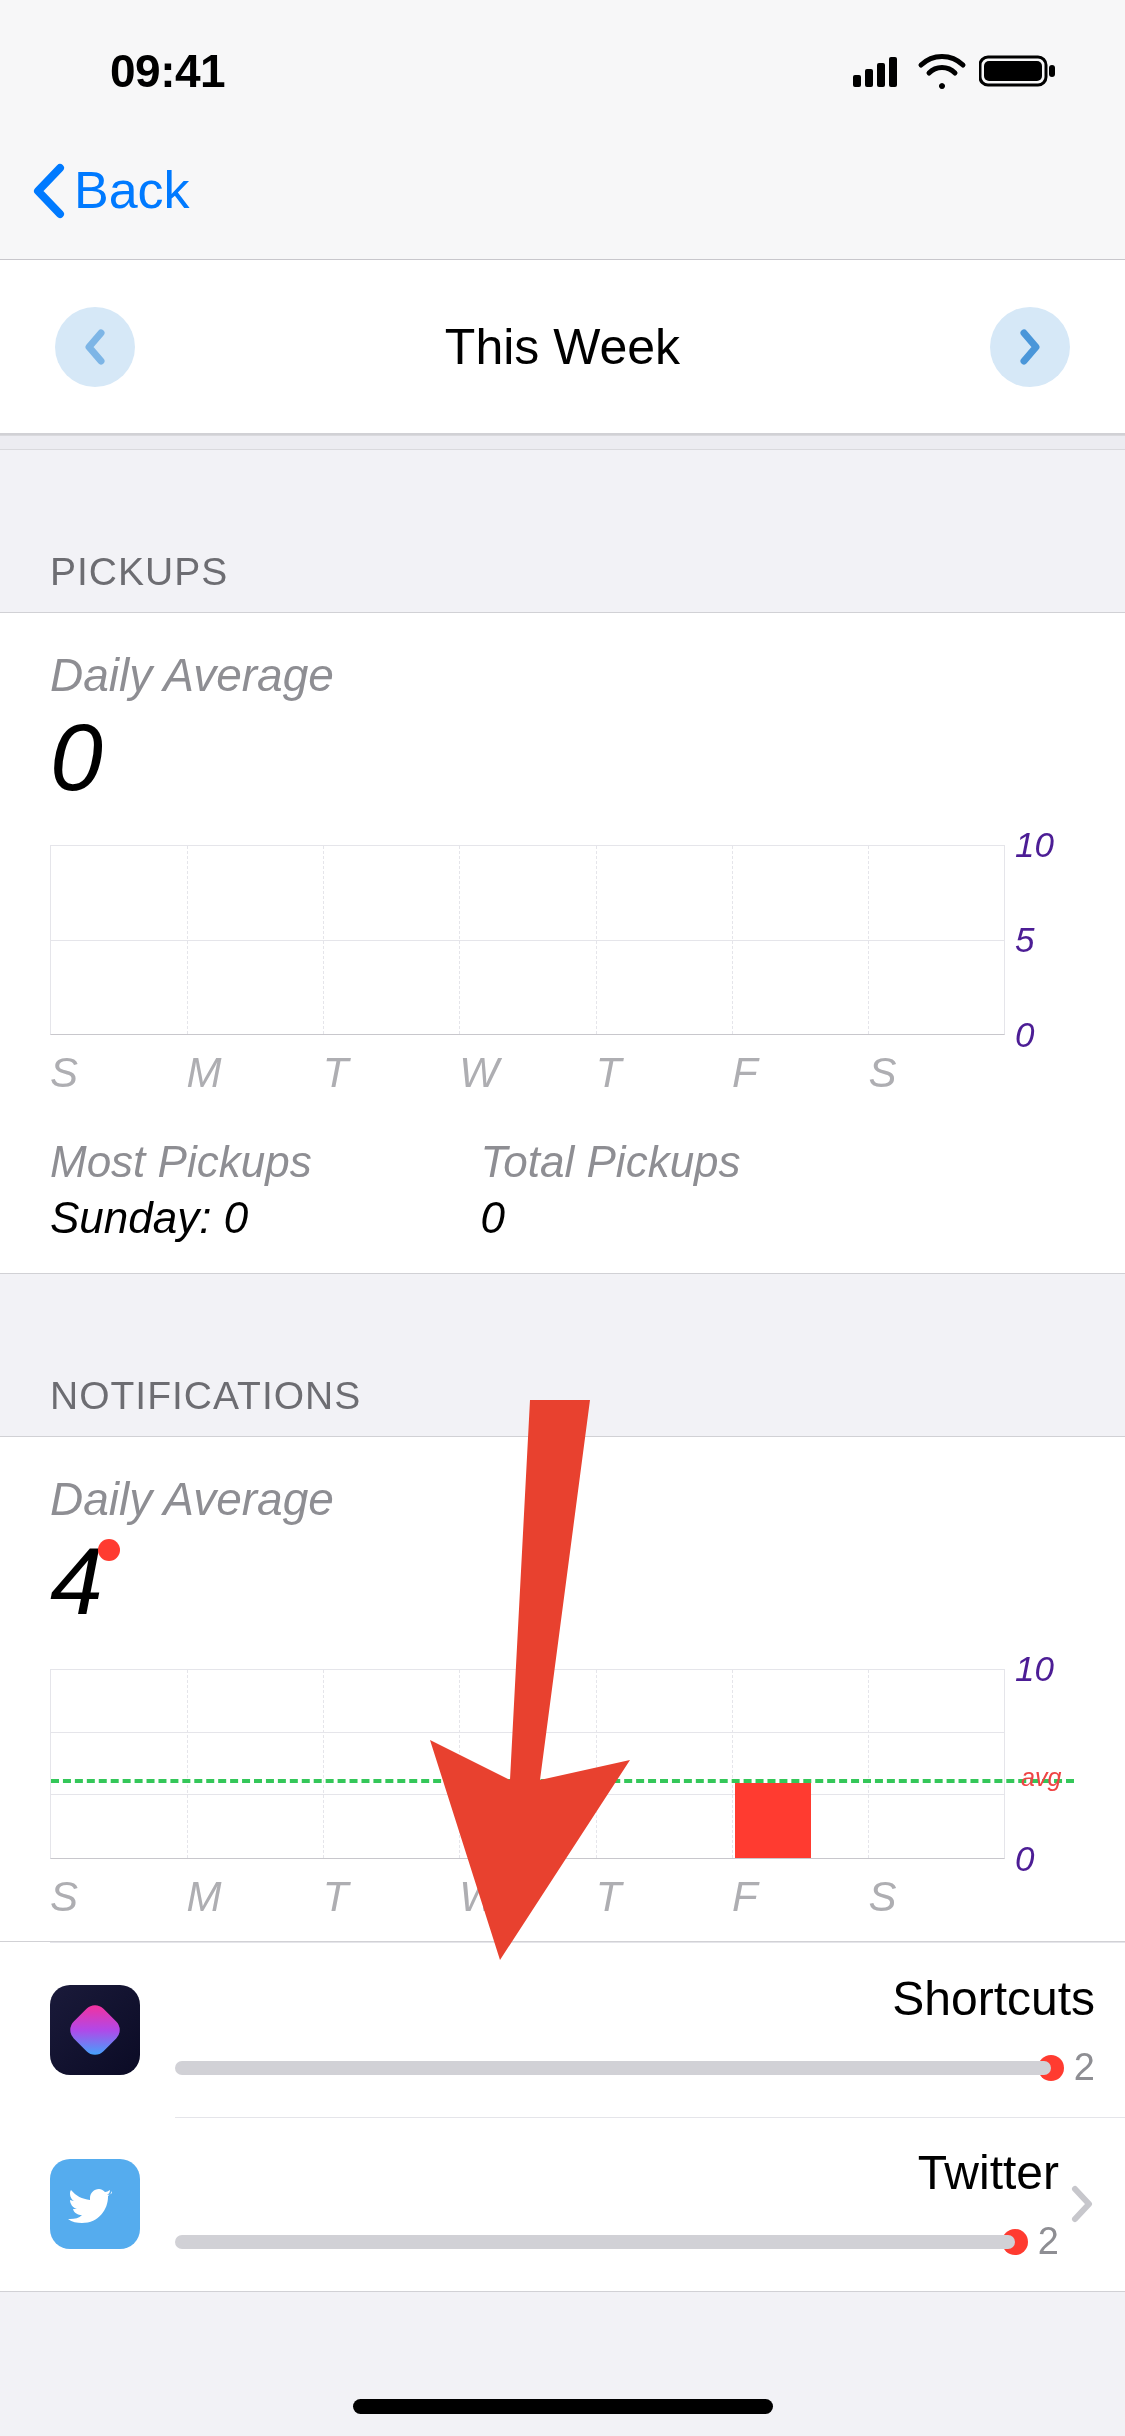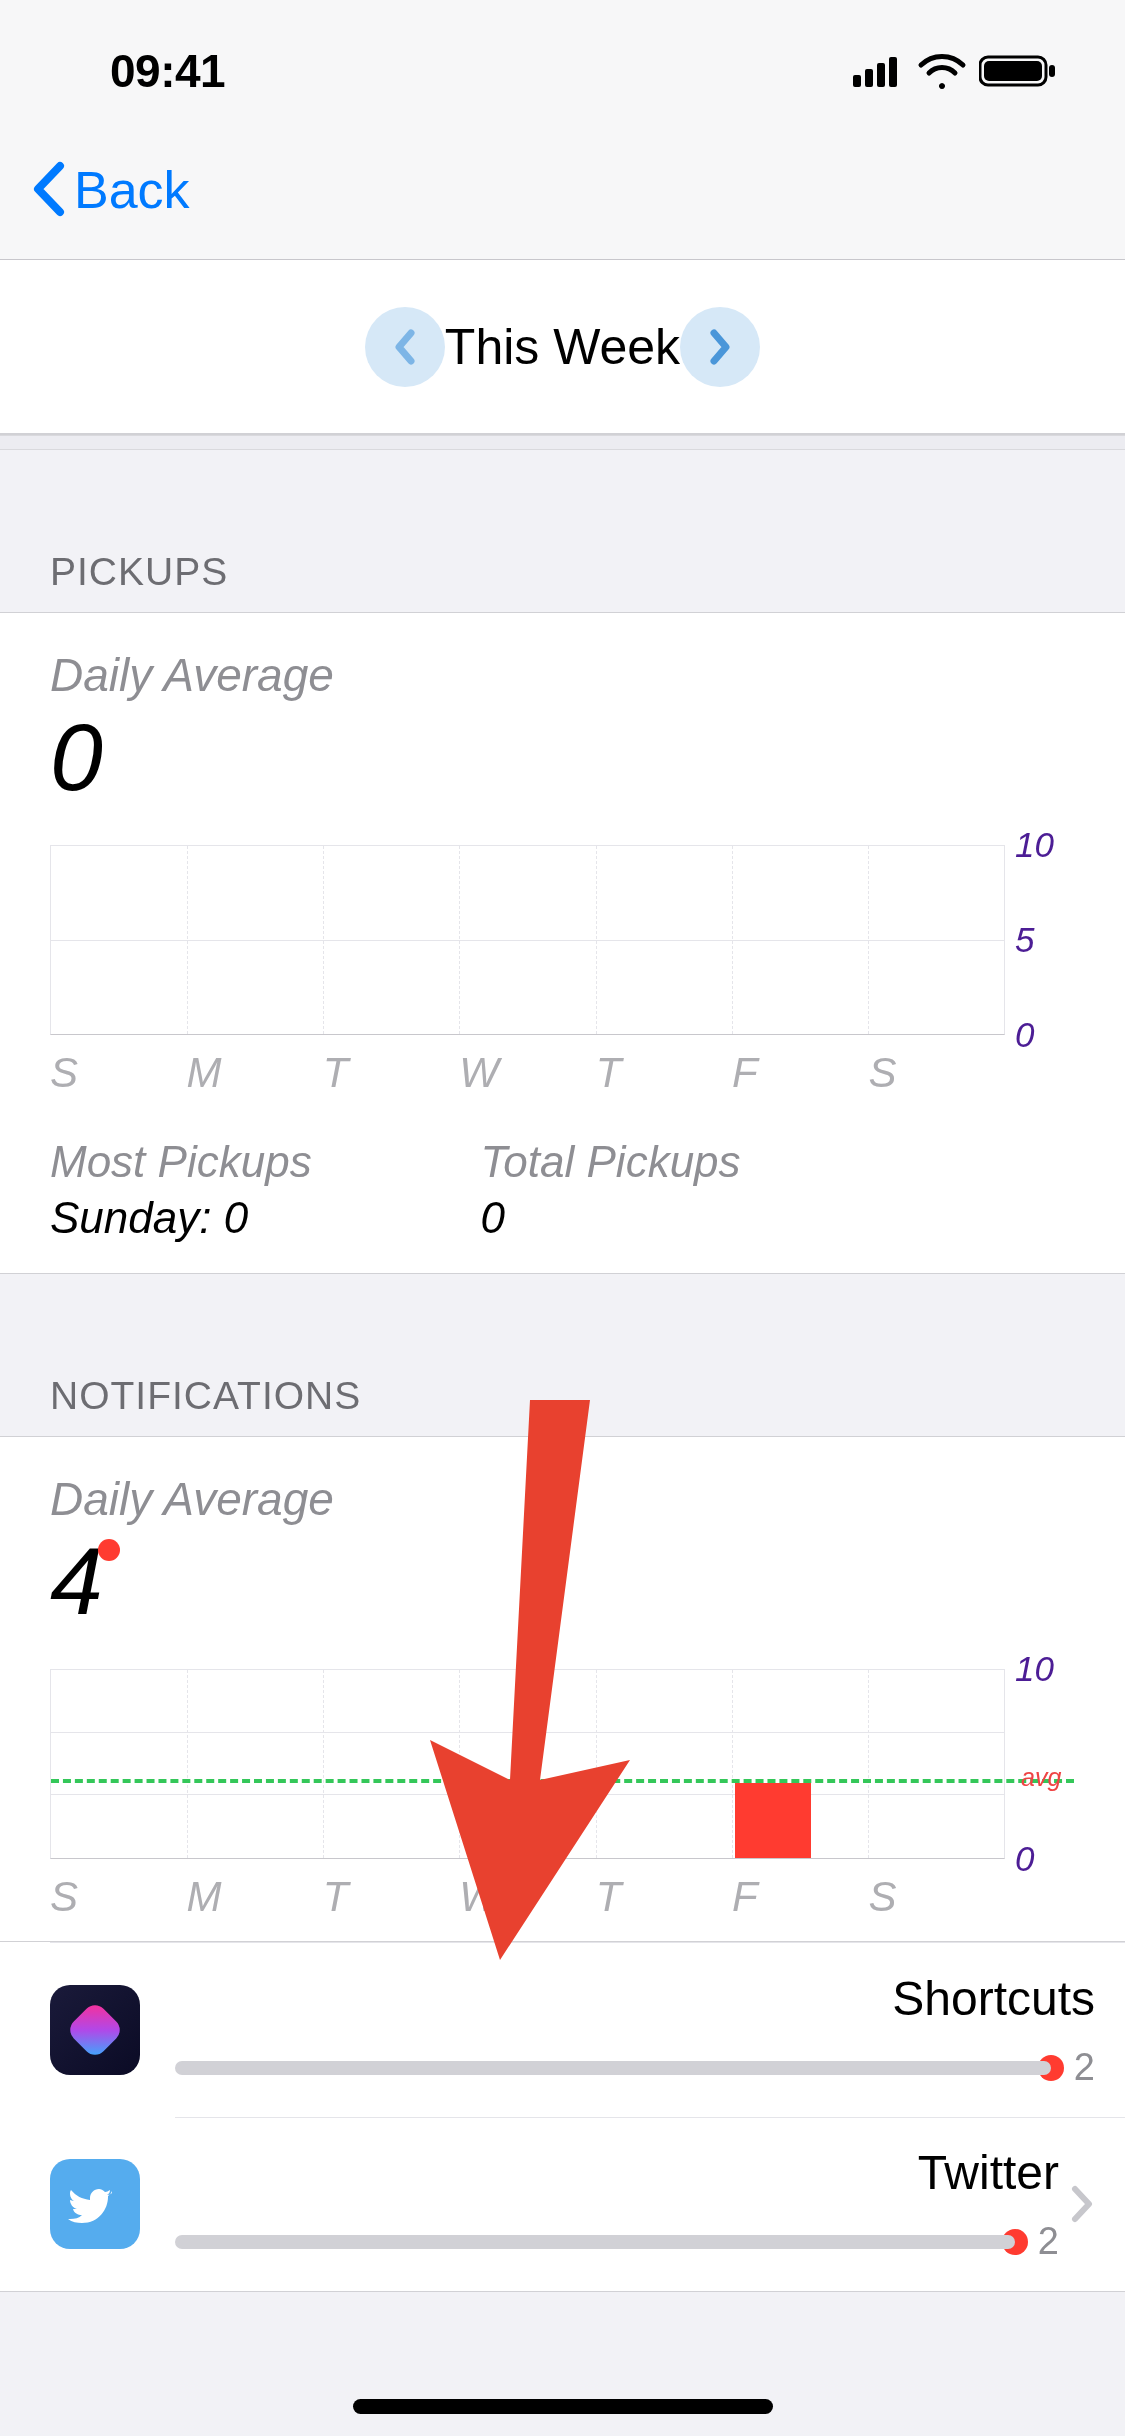--- a/index.html
+++ b/index.html
@@ -34,41 +34,41 @@
     height: 140px;
     background: #f7f7f8;
     border-bottom: 1px solid #c8c7cc;
     display: flex;
     align-items: center;
     padding: 0 30px;
     position: relative;
   }
   .back-btn {
     display: flex;
-    align-items: flex-start;
+    align-items: flex-end;
     color: #007aff;
     font-size: 52px;
   }
   .nav-title {
     position: absolute;
     left: 0; right: 0;
     text-align: center;
     font-size: 52px;
     font-weight: 600;
     pointer-events: none;
   }
 
   
   .week-bar {
     height: 175px;
     background: #fff;
     border-bottom: 2px solid #d1d1d5;
     display: flex;
     align-items: center;
-    justify-content: center;
+    justify-content: space-between;
     padding: 0 55px;
   }
   .week-nav {
     width: 80px; height: 80px;
     border-radius: 50%;
     background: #d6e8f7;
     display: flex;
     align-items: center;
     justify-content: center;
   }

